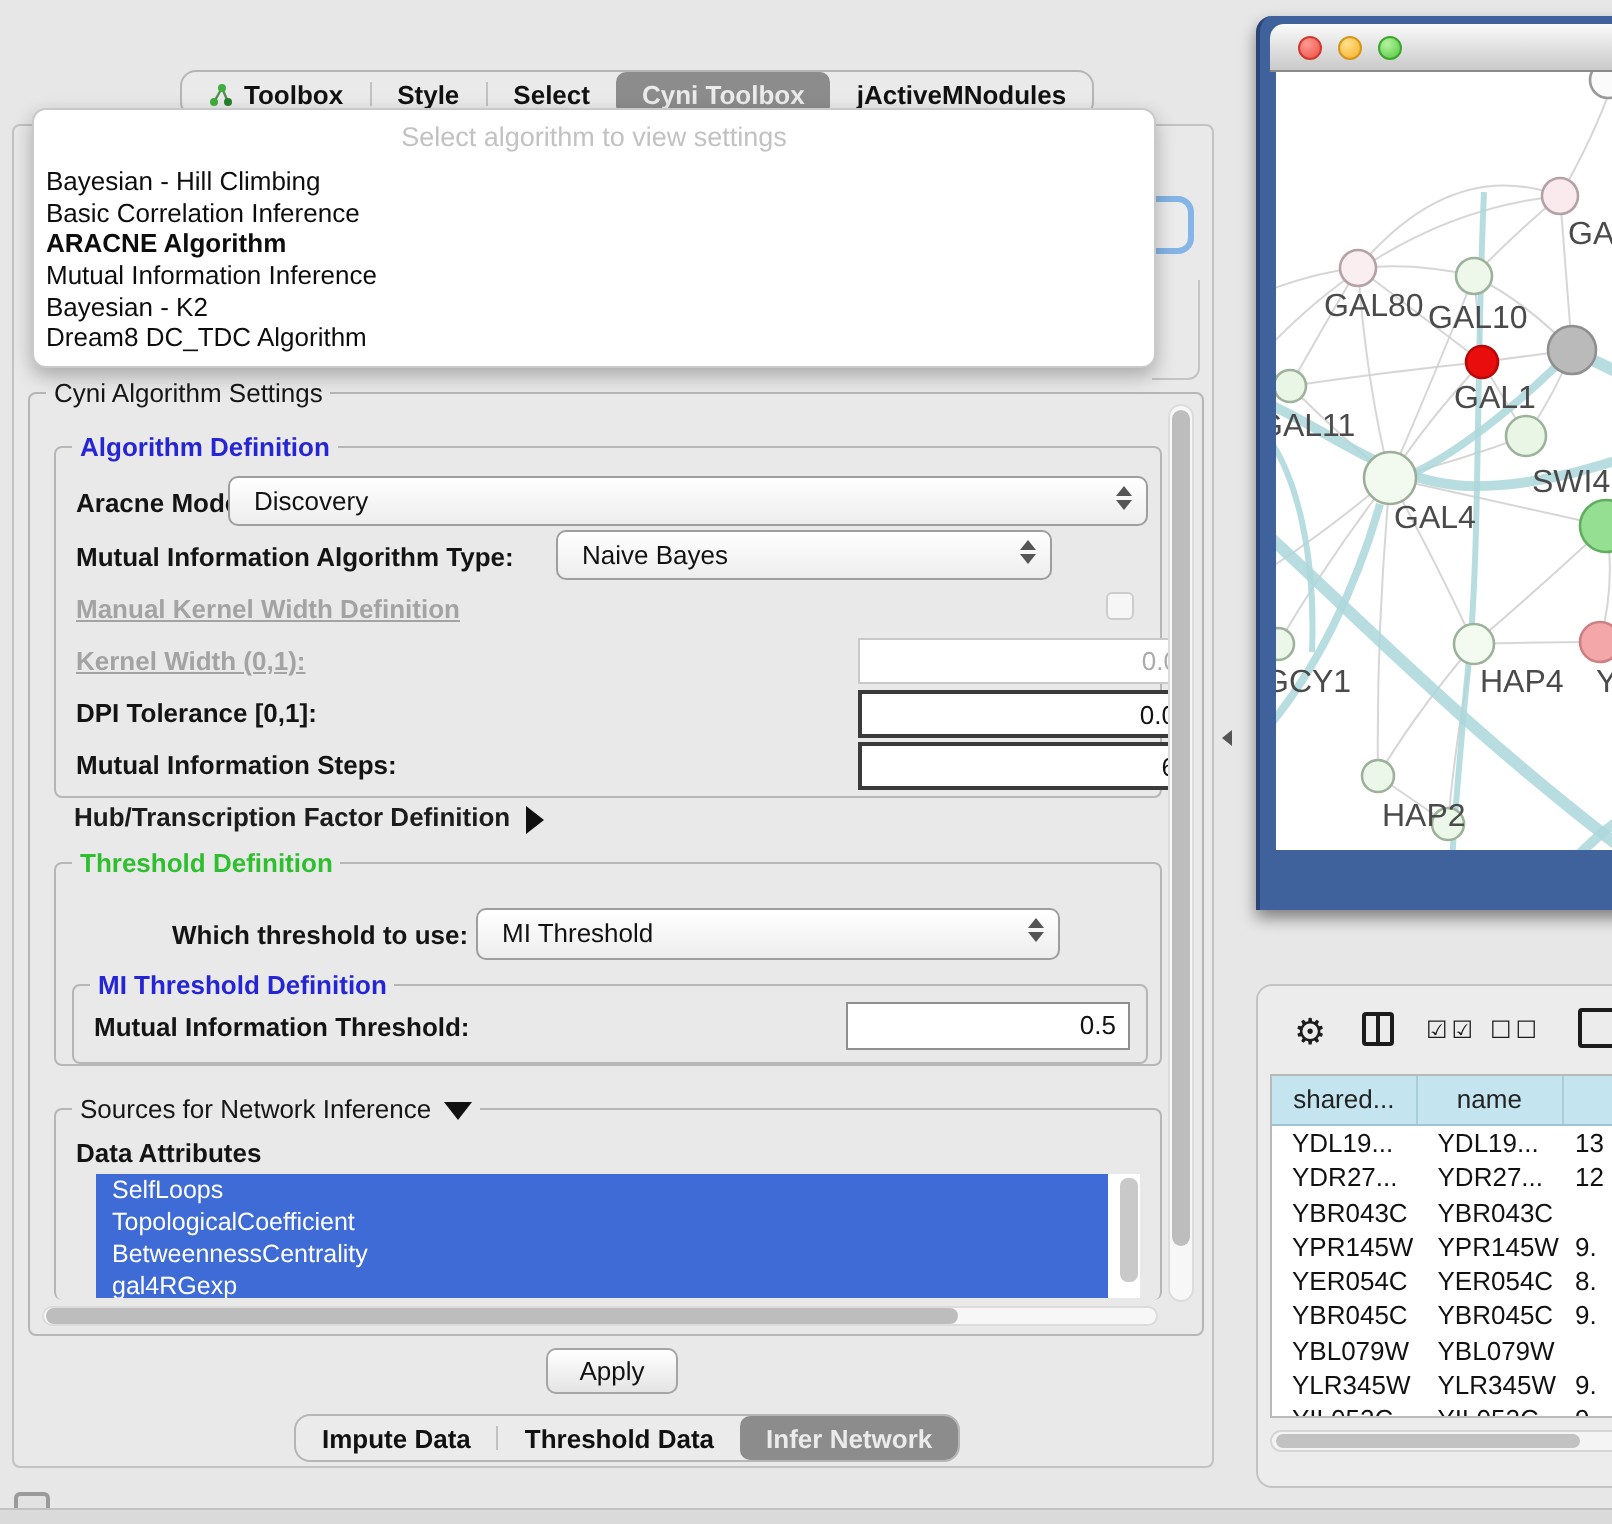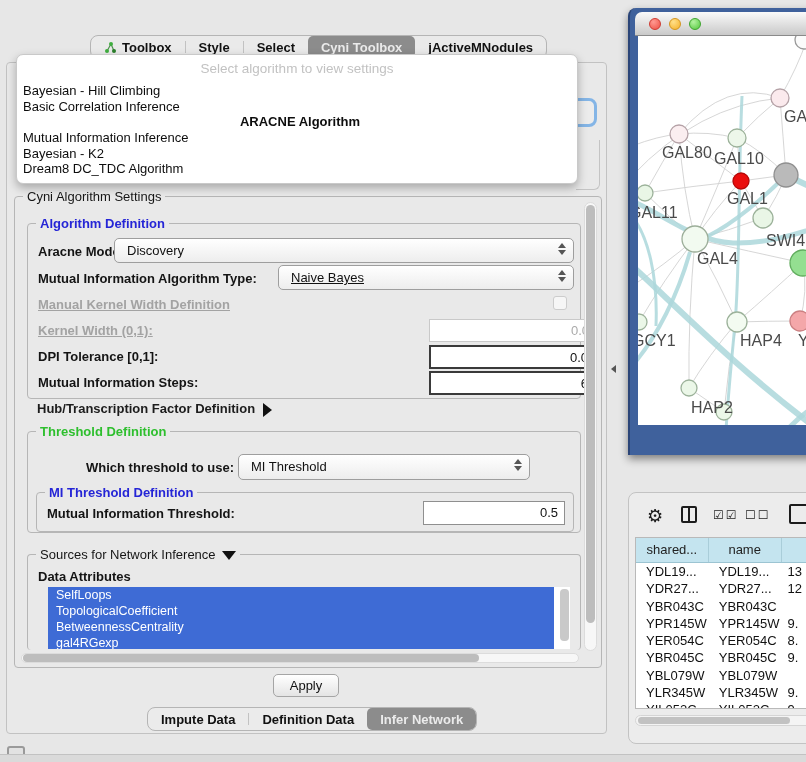--- a/index.html
+++ b/index.html
@@ -29,21 +29,21 @@
     border:3px solid #84b5e6; border-radius:8px; background:#ececec; z-index:5; }
   .group-frag { position:absolute; left:576px; top:140px; width:24px; height:50px;
     border-right:1px solid #c4c4c4; border-bottom:1px solid #c4c4c4; border-radius:0 0 6px 0; z-index:5; }
 
   
   .algo-popup { position:absolute; left:16px; top:54px; width:562px; height:130px; background:#ffffff;
     border:1px solid #c9c9c9; border-radius:7px; box-shadow:0 4px 10px rgba(0,0,0,.28); z-index:50;
     padding-top:3px; overflow:hidden; }
   .algo-placeholder { text-align:center; color:#c2c2c2; font-size:13.5px; height:25px; line-height:22px; }
   .algo-item { padding-left:6px; height:15.7px; line-height:15.7px; font-size:13px; color:#0d0d0d; }
-  .algo-item.selected { font-weight:bold;text-align:center; }
+  .algo-item.selected { font-weight:bold; }
 
   
   .groupbox { position:absolute; border:1px solid #b6b6b6; border-radius:4px; }
   .grouptitle { position:absolute; top:-8px; left:8px; background:#e9e9e9; padding:0 4px; font-size:13px; white-space:nowrap; }
   .gt-blue { color:#2525d6; font-weight:600; }
   .gt-green { color:#2ebf2e; font-weight:600; }
   .gt-black { color:#161616; font-weight:400; }
 
   #cyni-group { left:14px; top:196px; width:588px; height:472px; }
 
@@ -190,21 +190,21 @@
       <span class="lbl" style="left:10px; top:20px;">Aracne Mode:</span>
       <div class="combo" style="left:86px; top:14px; width:460px; height:25px;">
         <span>Discovery</span>
         <span class="arrows">
             <div class="up"></div>
             <div class="dn"></div>
           </span>
       </div>
 
       <span class="lbl" style="left:10px; top:47px;">Mutual Information Algorithm Type:</span>
-      <div class="combo" style="left:250px; top:41px; width:296px; height:25px;text-decoration:underline;">
+      <div class="combo" style="left:250px; top:41px; width:248px; height:25px;">
         <span>Naive Bayes</span>
         <span class="arrows">
             <div class="up"></div>
             <div class="dn"></div>
           </span>
       </div>
 
       <span class="lbl disabled" style="left:10px; top:73px;">Manual Kernel Width Definition</span>
       <span class="checkbox" style="left:525px; top:72px;"></span>
 
@@ -266,21 +266,21 @@
   </div>
 
   <div class="apply-btn">Apply</div>
 
   <div class="bottom-tabbar">
     <div class="tab">
         <span>Impute Data</span>
       </div>
     <div class="tabsep"></div>
     <div class="tab">
-        <span>Definition Data</span>
+        <span>Threshold Data</span>
       </div>
     <div class="tab selected">
         <span>Infer Network</span>
       </div>
   </div>
 
   <div class="mini-dock-icon"></div>
   <div class="bottom-strip"></div>
   <div class="resize-handle"></div>
 

